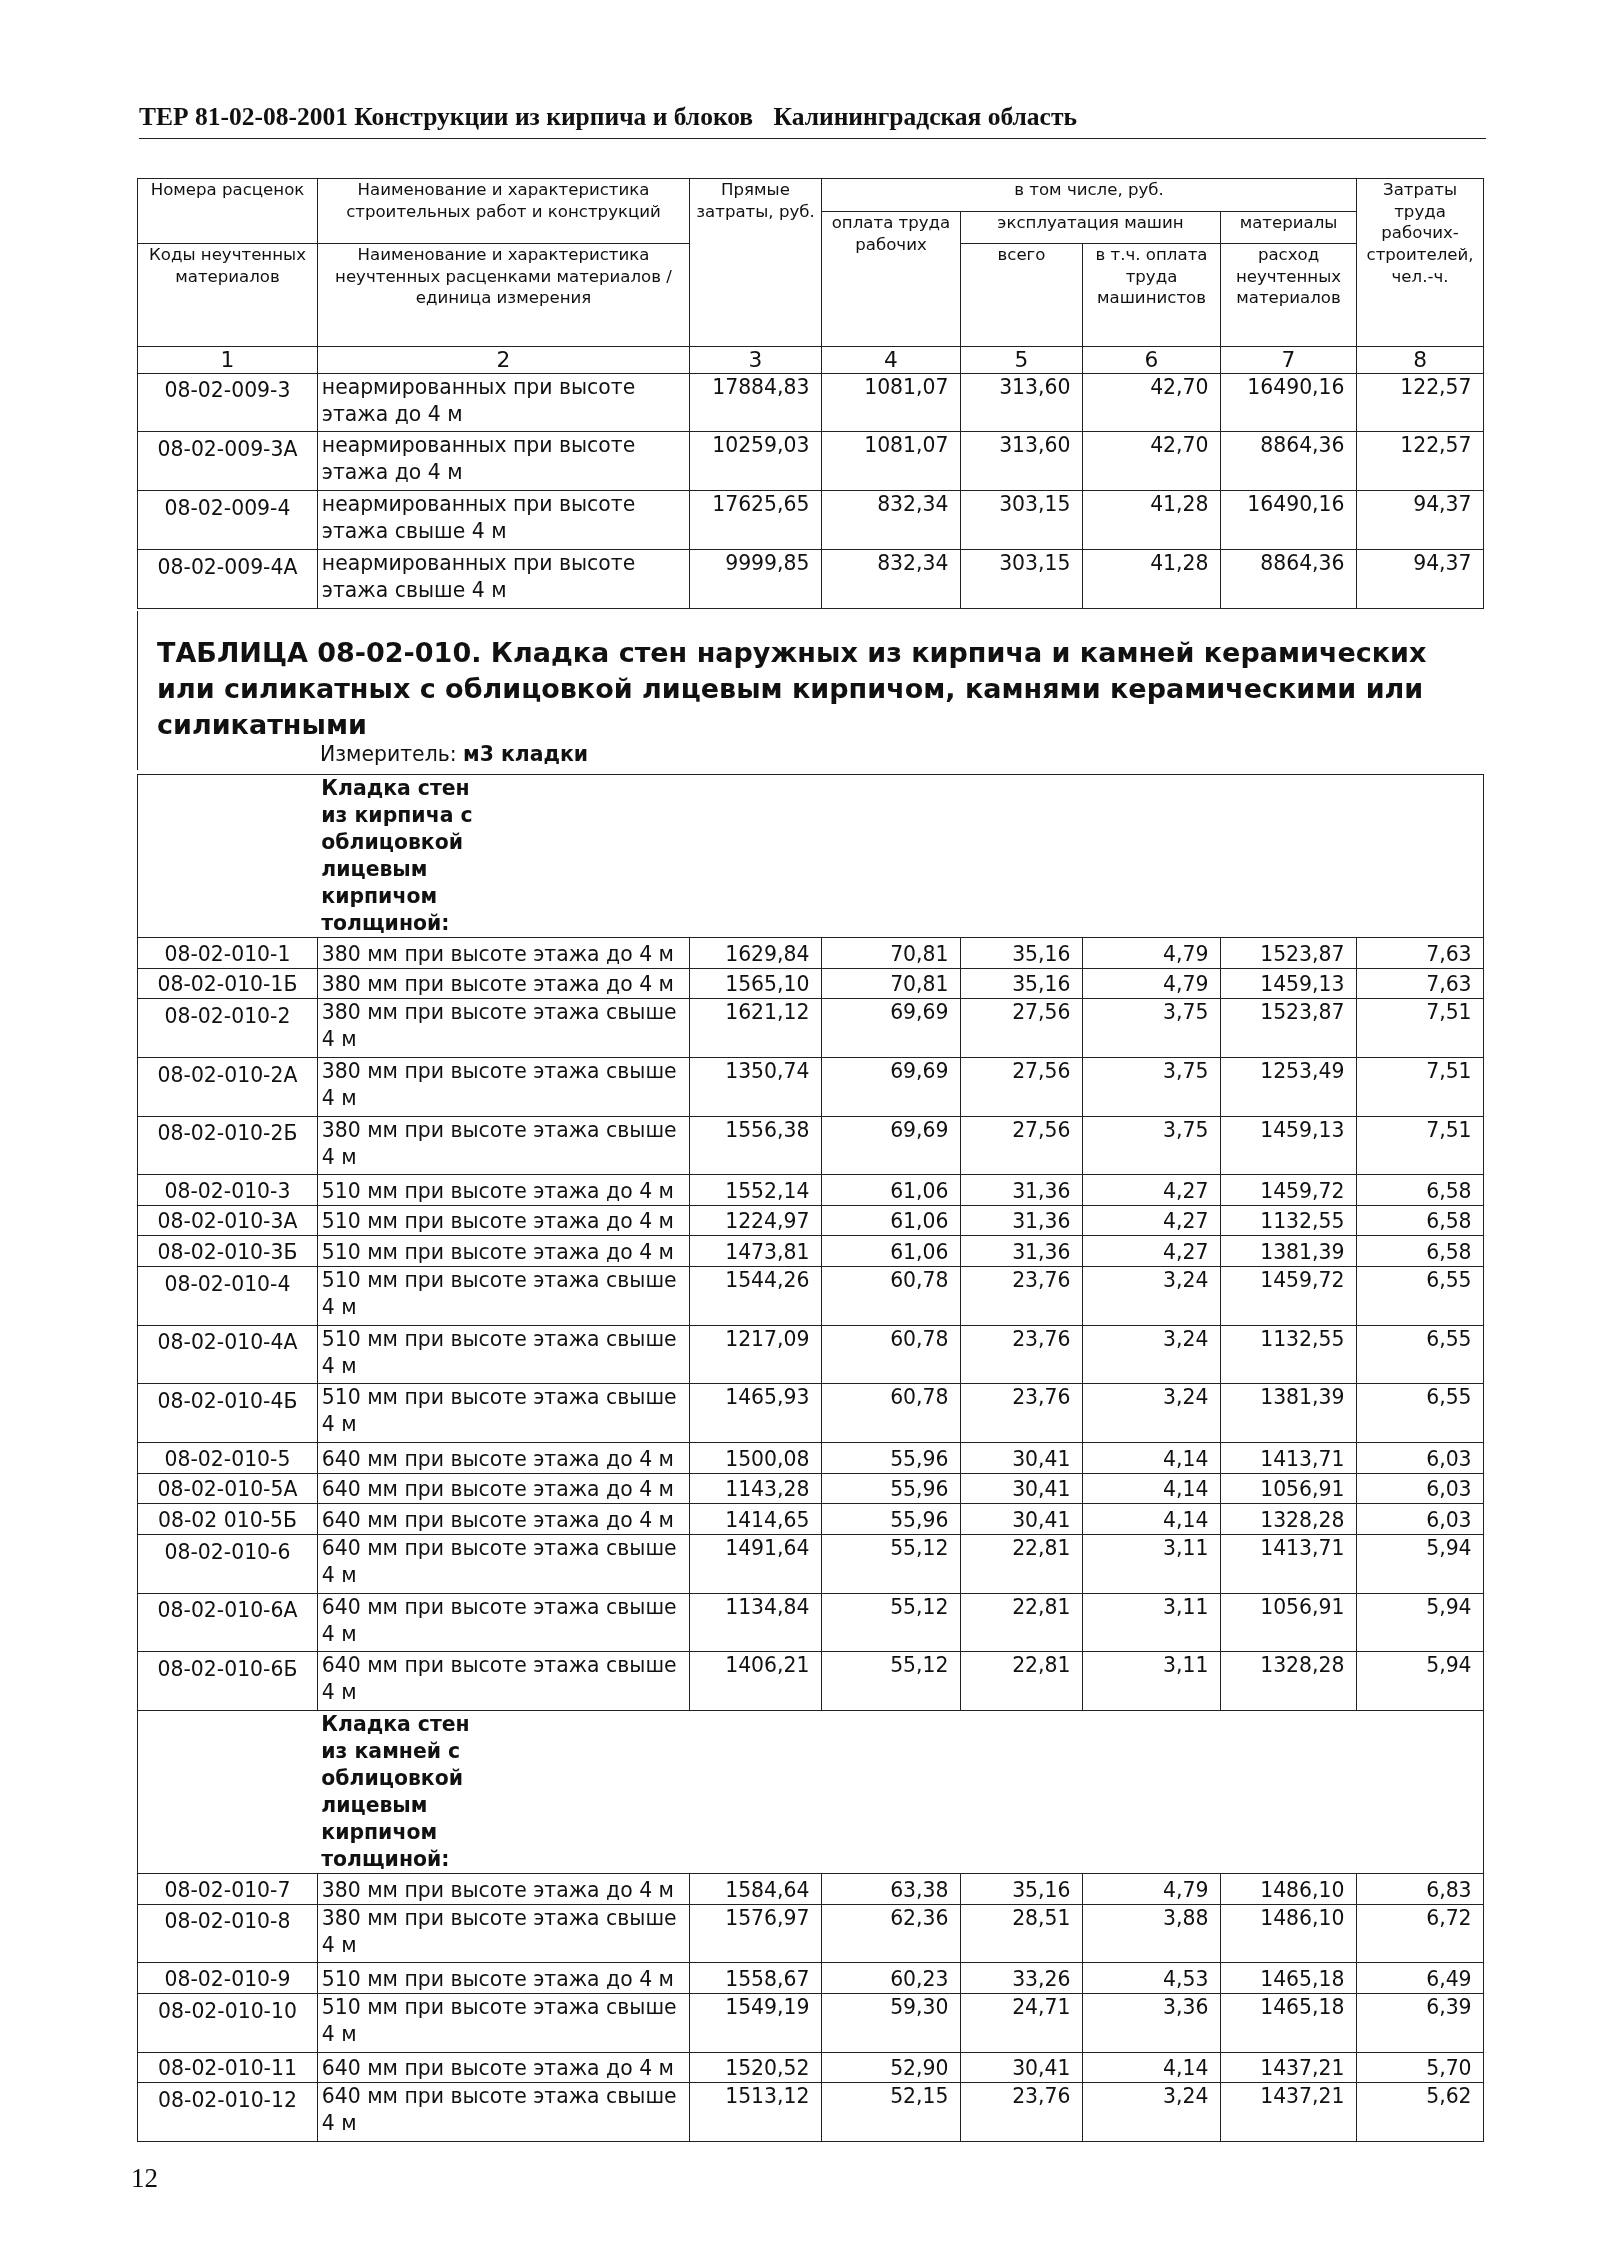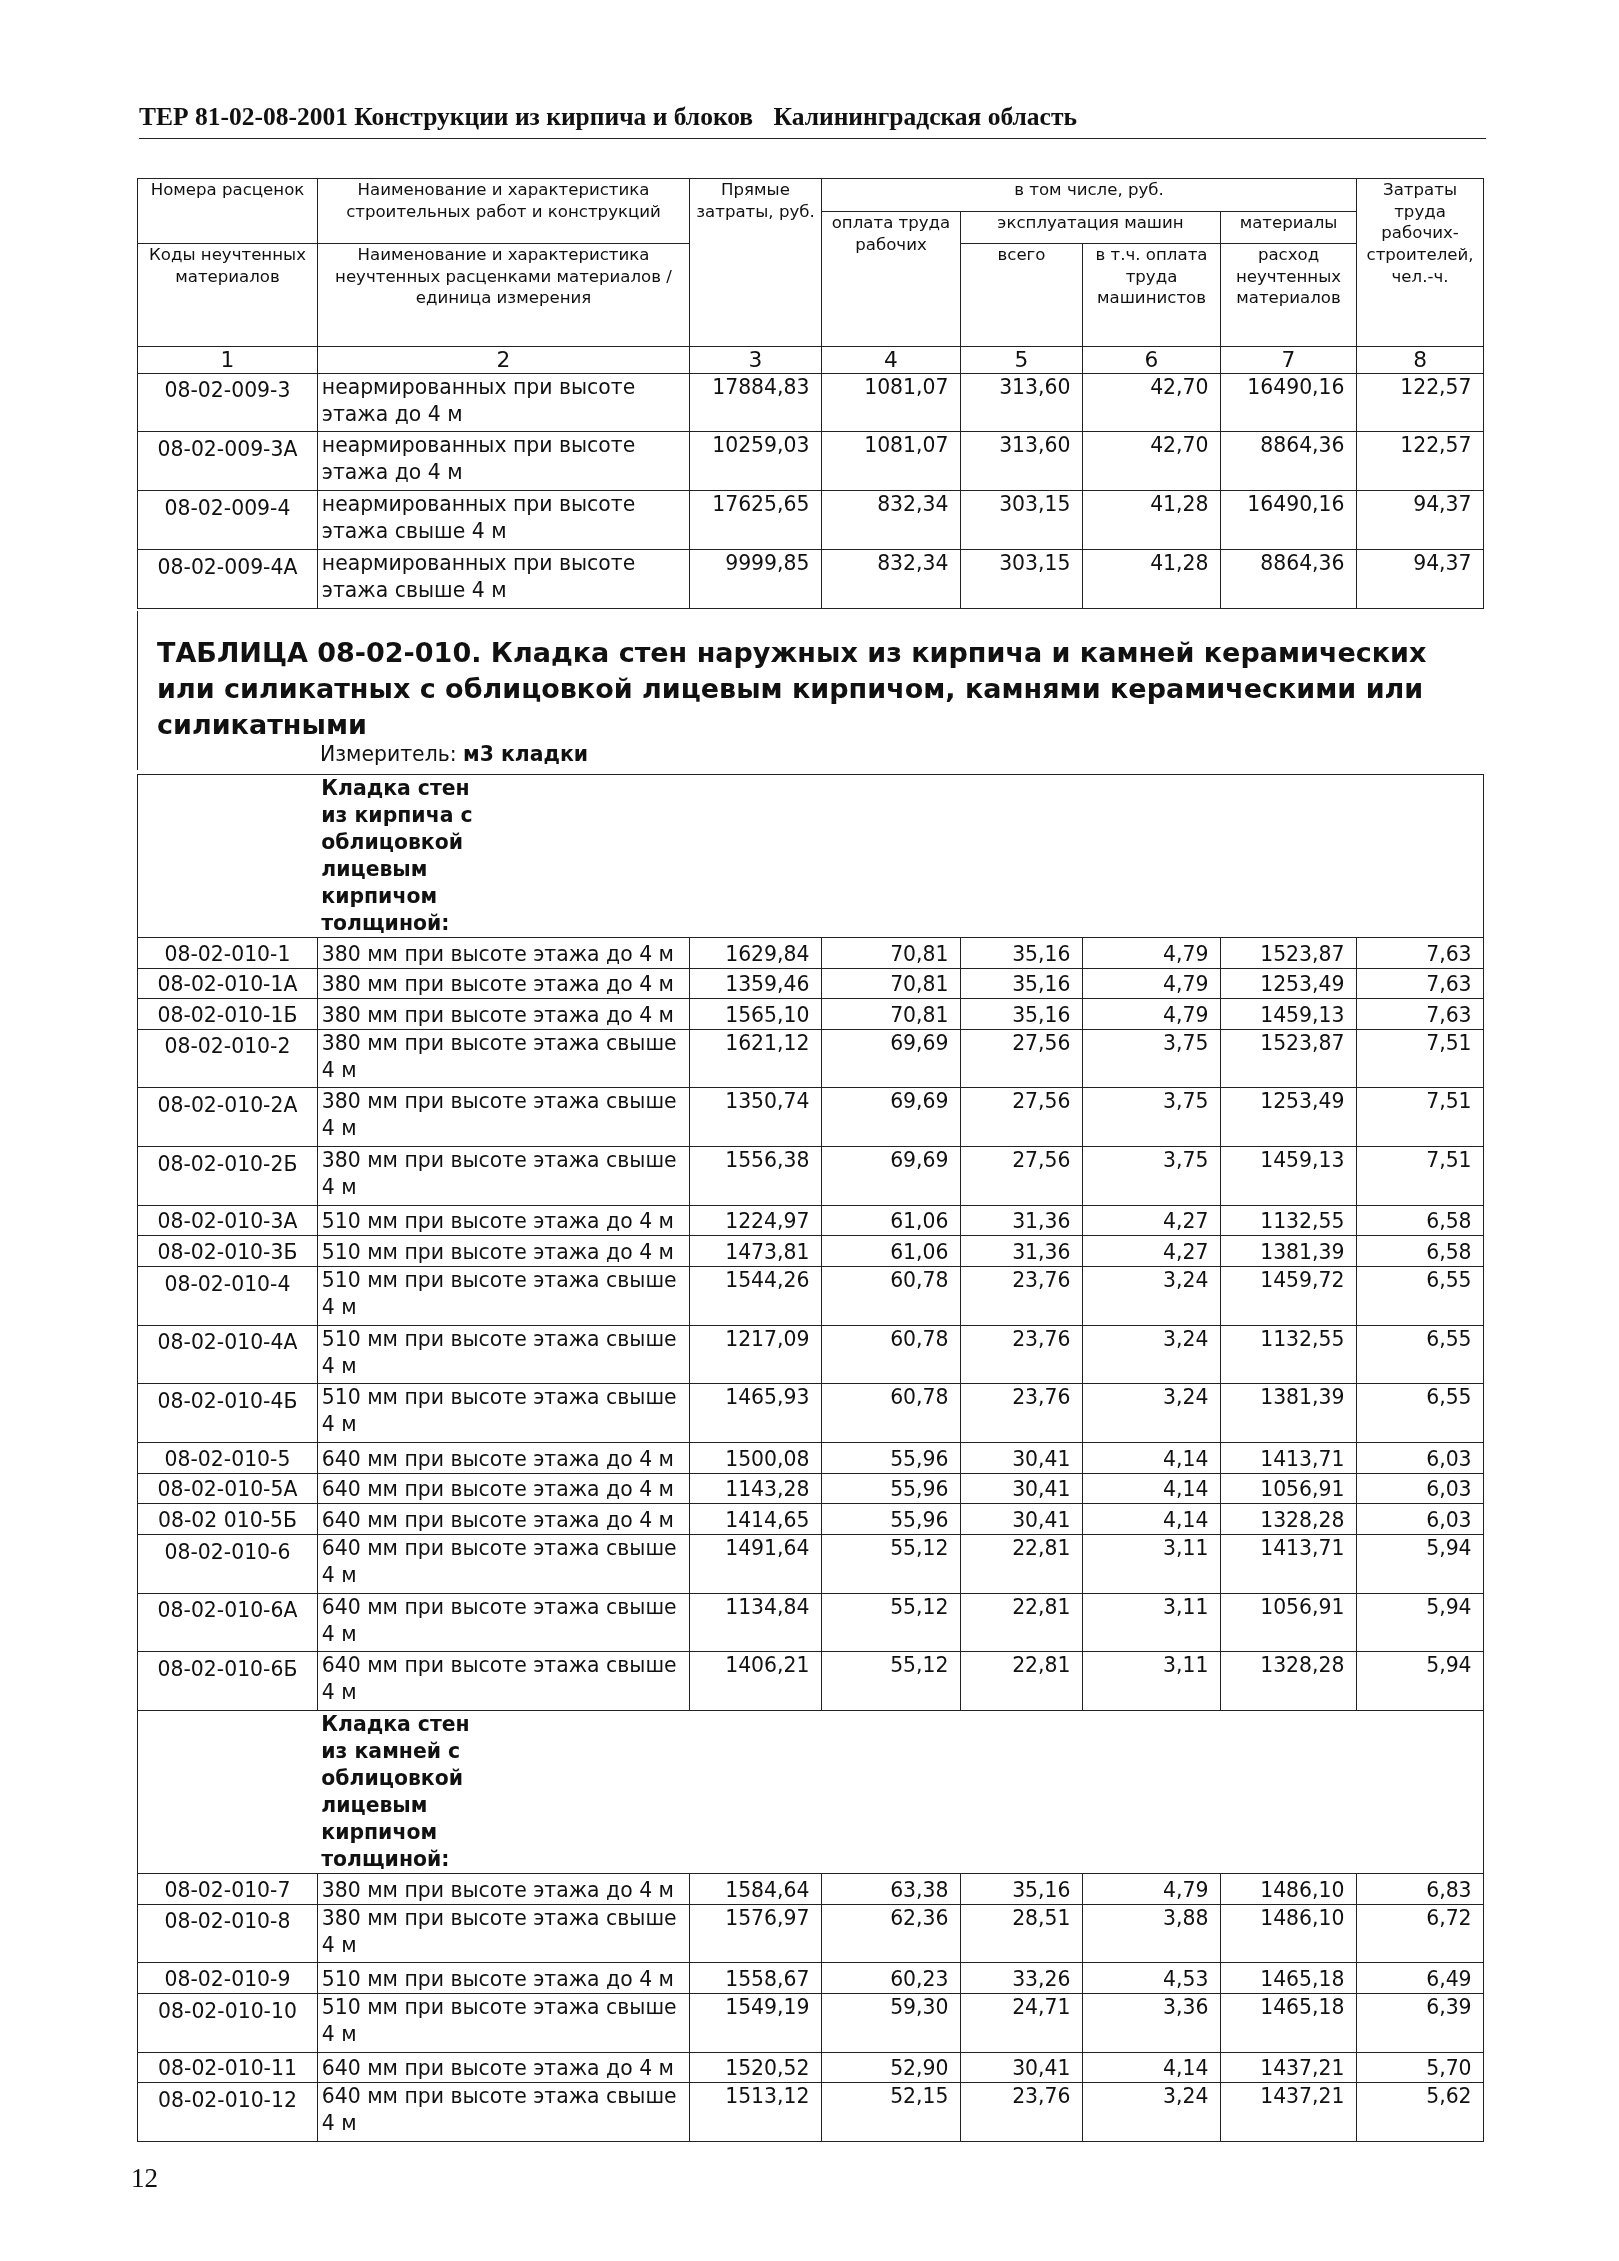--- a/index.html
+++ b/index.html
@@ -170,30 +170,20 @@
         <td class="code">08-02-010-1</td>
         <td class="desc">380 мм при высоте этажа до 4 м</td>
         <td class="n">1629,84</td>
         <td class="n">70,81</td>
         <td class="n">35,16</td>
         <td class="n">4,79</td>
         <td class="n">1523,87</td>
         <td class="n">7,63</td>
       </tr>
       <tr class="row single">
-        <td class="code">08-02-010-1А</td>
-        <td class="desc">380 мм при высоте этажа до 4 м</td>
-        <td class="n">1359,46</td>
-        <td class="n">70,81</td>
-        <td class="n">35,16</td>
-        <td class="n">4,79</td>
-        <td class="n">1253,49</td>
-        <td class="n">7,63</td>
-      </tr>
-      <tr class="row single">
         <td class="code">08-02-010-1Б</td>
         <td class="desc">380 мм при высоте этажа до 4 м</td>
         <td class="n">1565,10</td>
         <td class="n">70,81</td>
         <td class="n">35,16</td>
         <td class="n">4,79</td>
         <td class="n">1459,13</td>
         <td class="n">7,63</td>
       </tr>
       <tr class="row">
@@ -220,20 +210,30 @@
         <td class="code">08-02-010-2Б</td>
         <td class="desc">380 мм при высоте этажа свыше 4 м</td>
         <td class="n">1556,38</td>
         <td class="n">69,69</td>
         <td class="n">27,56</td>
         <td class="n">3,75</td>
         <td class="n">1459,13</td>
         <td class="n">7,51</td>
       </tr>
       <tr class="row single">
+        <td class="code">08-02-010-3</td>
+        <td class="desc">510 мм при высоте этажа до 4 м</td>
+        <td class="n">1552,14</td>
+        <td class="n">61,06</td>
+        <td class="n">31,36</td>
+        <td class="n">4,27</td>
+        <td class="n">1459,72</td>
+        <td class="n">6,58</td>
+      </tr>
+      <tr class="row single">
         <td class="code">08-02-010-3А</td>
         <td class="desc">510 мм при высоте этажа до 4 м</td>
         <td class="n">1224,97</td>
         <td class="n">61,06</td>
         <td class="n">31,36</td>
         <td class="n">4,27</td>
         <td class="n">1132,55</td>
         <td class="n">6,58</td>
       </tr>
       <tr class="row single">

